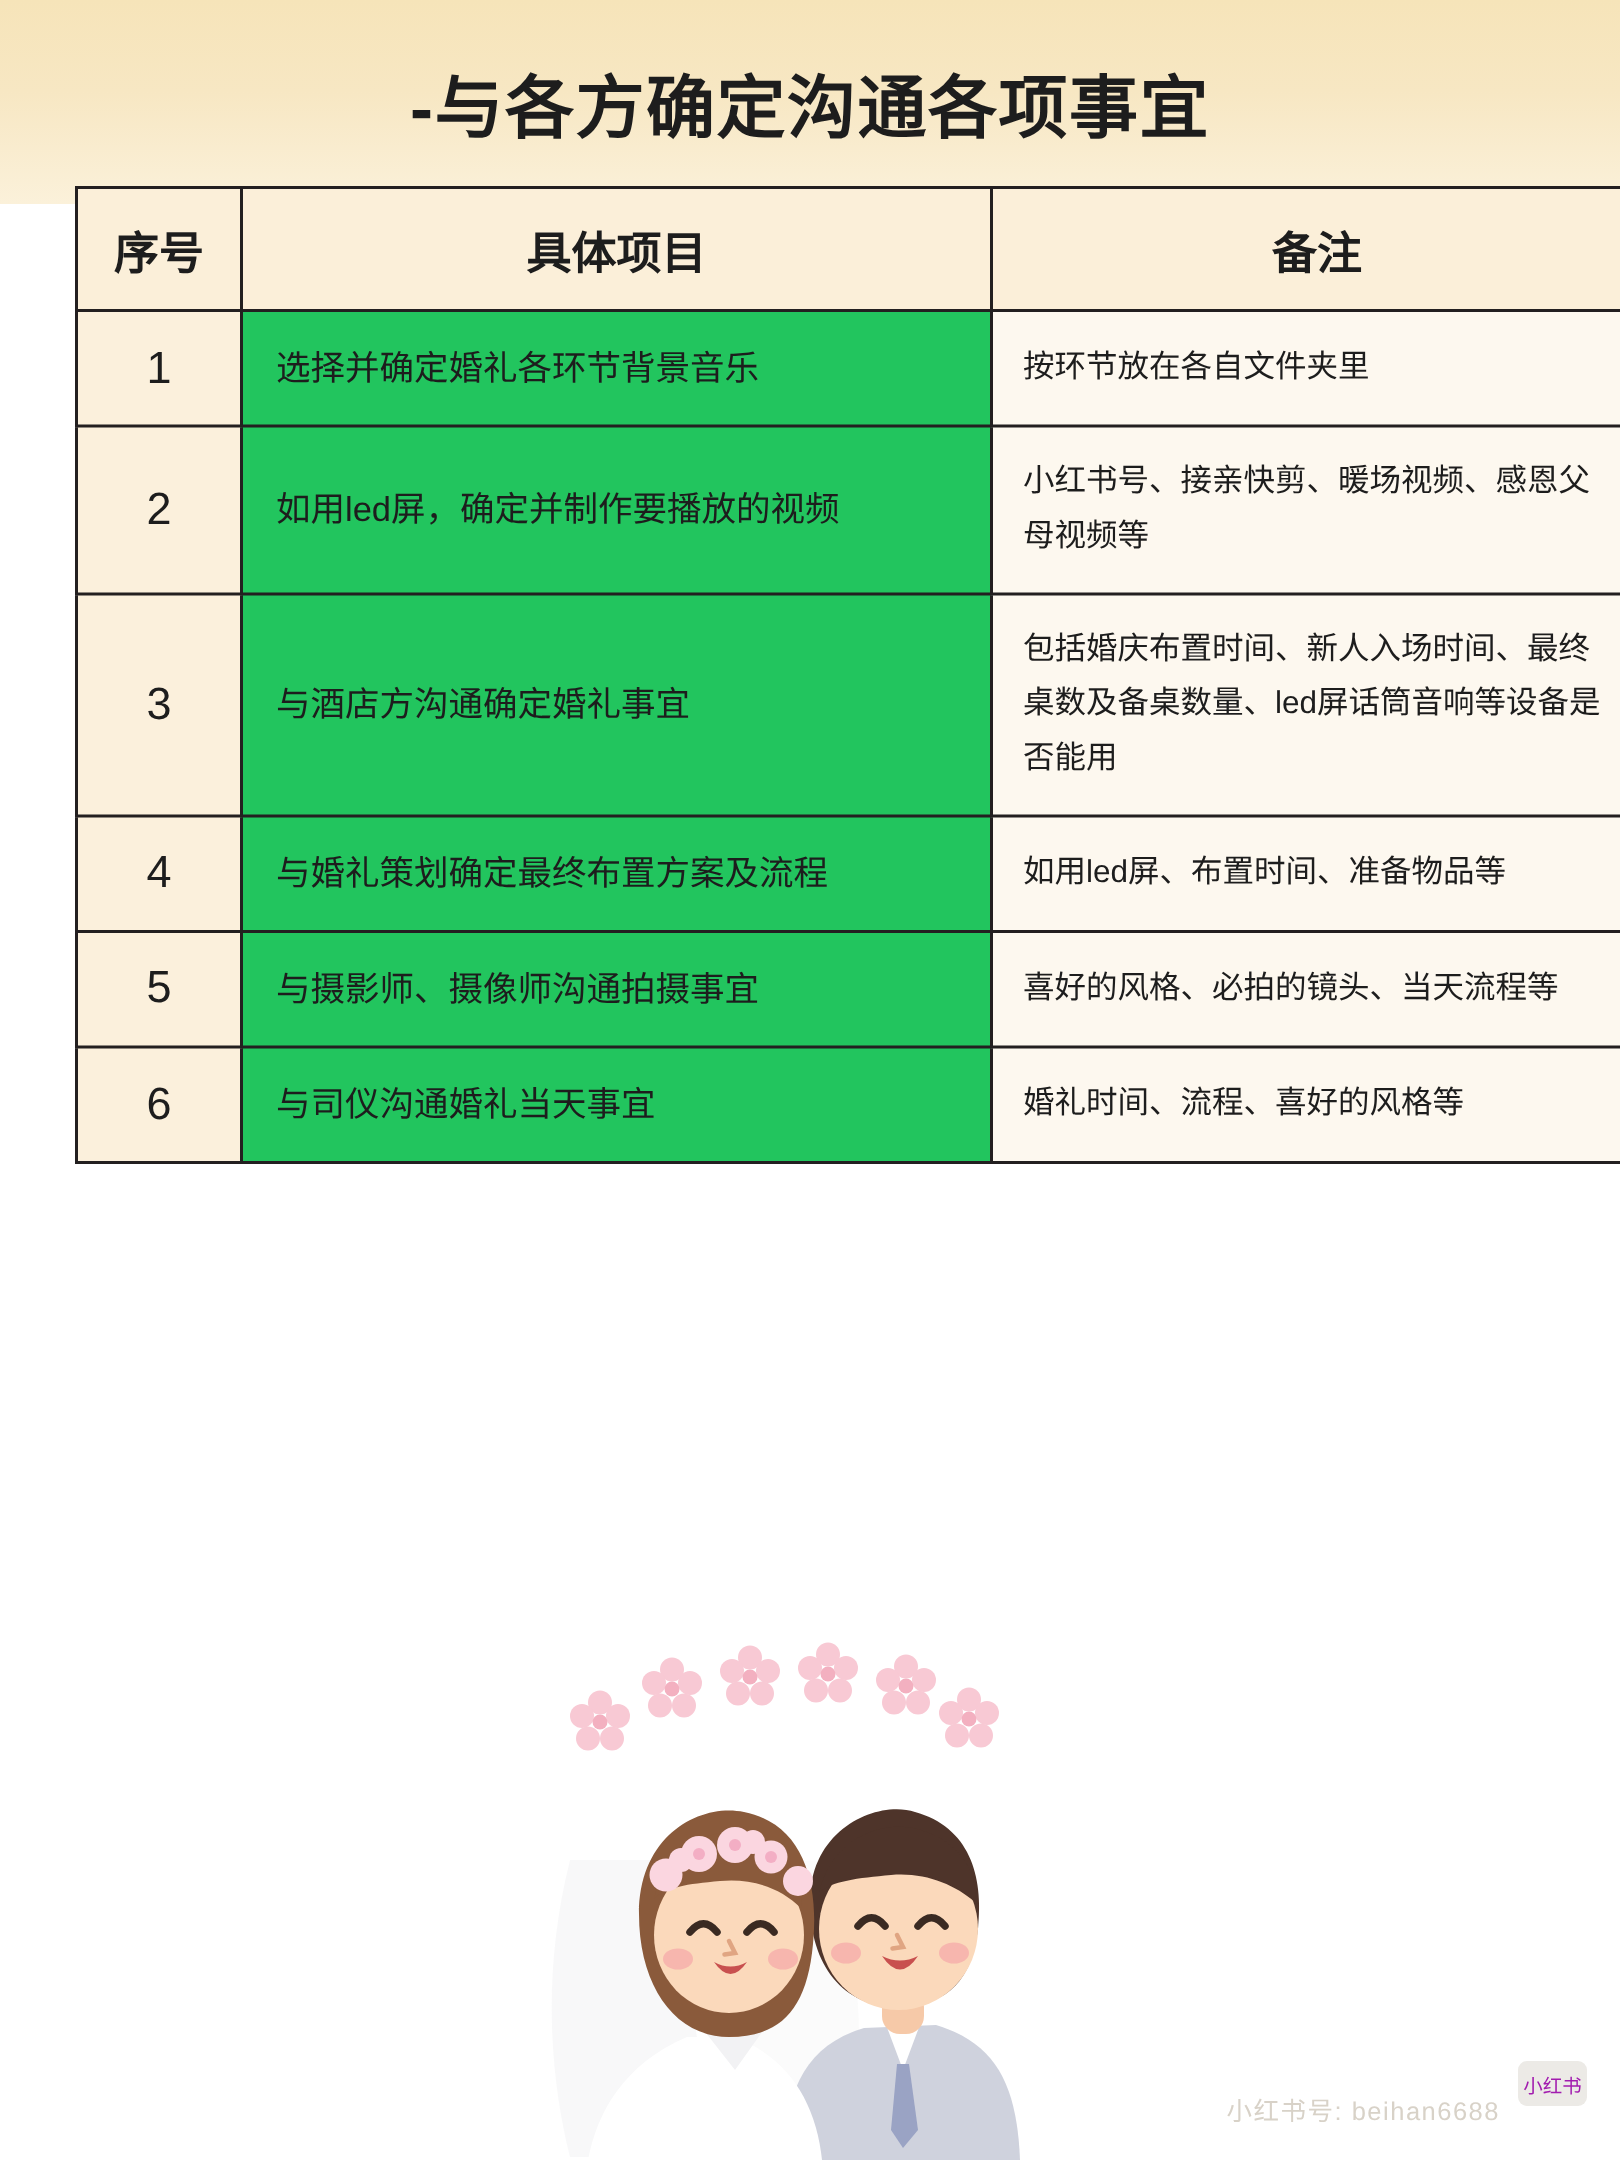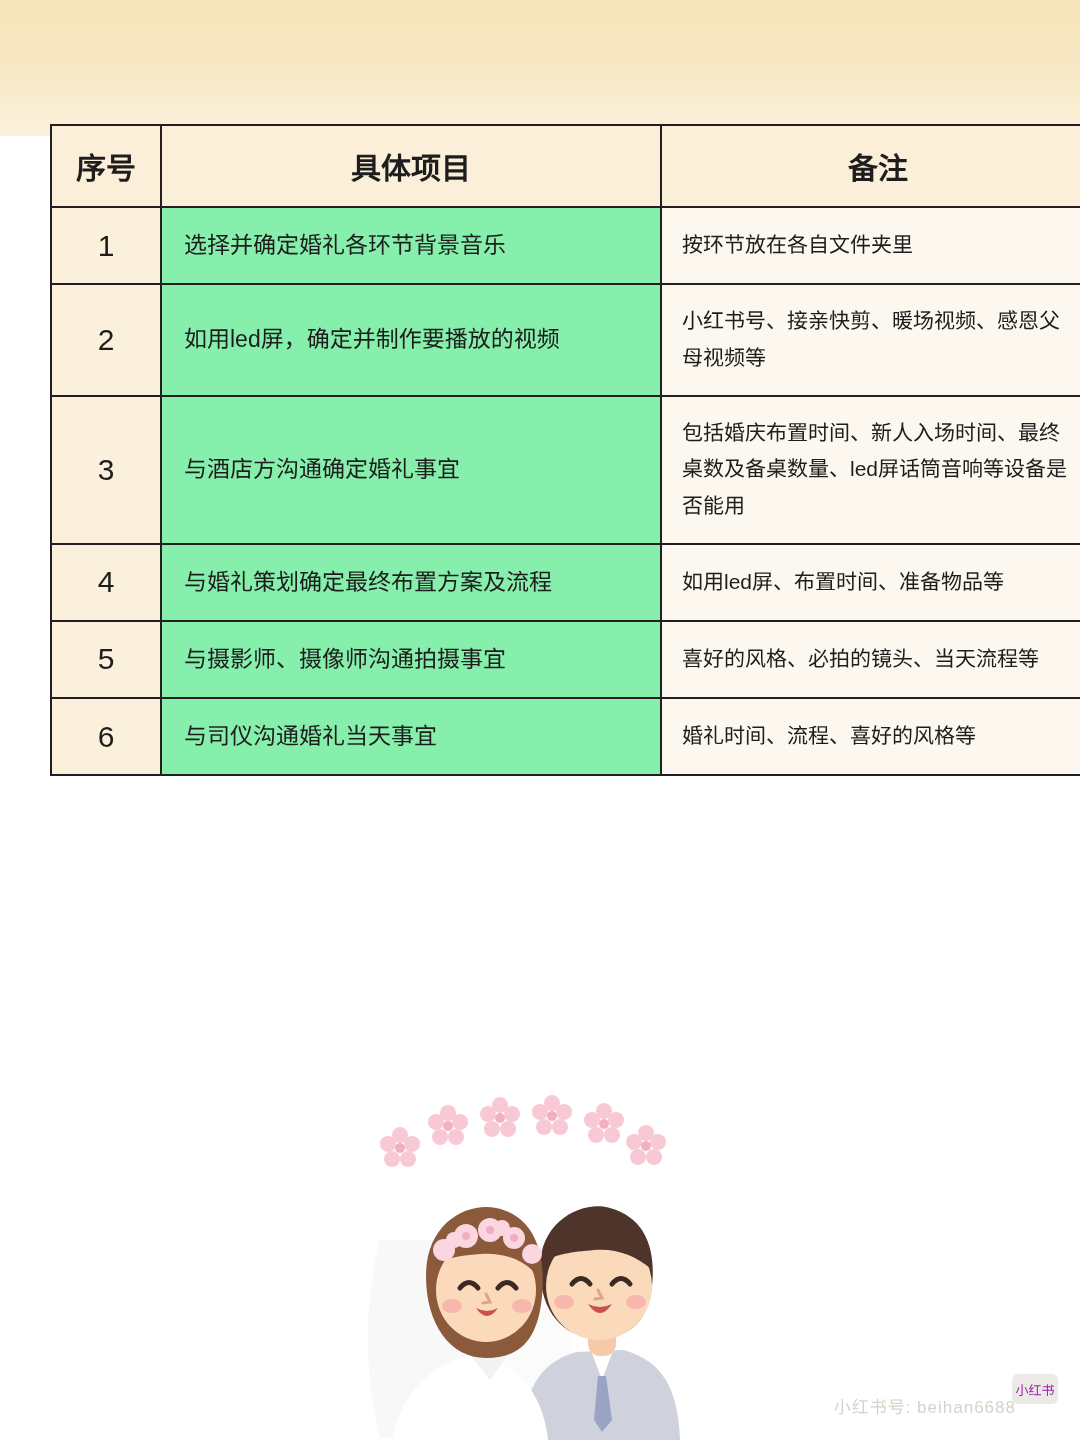--- a/index.html
+++ b/index.html
@@ -78,21 +78,21 @@
     text-align: center;
     font-size: 30px;
     color: #1d1d1d;
     background: #fbf0dc;
   }
   table.schedule td.item {
     font-size: 23px;
     color: #1d1d1d;
     padding: 18px 22px;
     line-height: 1.7;
-    background: #86efac;
+    background: #22c55e;
   }
   table.schedule td.note {
     font-size: 21px;
     color: #1d1d1d;
     padding: 18px 20px;
     line-height: 1.75;
     background: #fdf8ef;
   }
 
   
@@ -101,21 +101,21 @@
     left: 340px;
     top: 1090px;
     width: 400px;
     height: 350px;
   }
   .illustration svg { display: block; }
 
   
   .watermark-text {
     position: absolute;
-    right: 64px;
+    right: 80px;
     bottom: 22px;
     font-size: 17px;
     color: #d8d2c8;
     letter-spacing: 1px;
     white-space: nowrap;
   }
   .watermark-badge {
     position: absolute;
     right: 22px;
     bottom: 36px;
@@ -129,20 +129,21 @@
     align-items: center;
     justify-content: center;
     letter-spacing: 0px;
   }
 </style>
 </head>
 <body>
 
 <div class="banner">
   <div class="banner-title">
+      <span>-与各方确定沟通各项事宜</span>
   </div>
 </div>
 
 <div class="table-wrap">
   <table class="schedule">
     <colgroup>
       <col class="c-idx">
       <col class="c-item">
       <col class="c-note">
     </colgroup>

